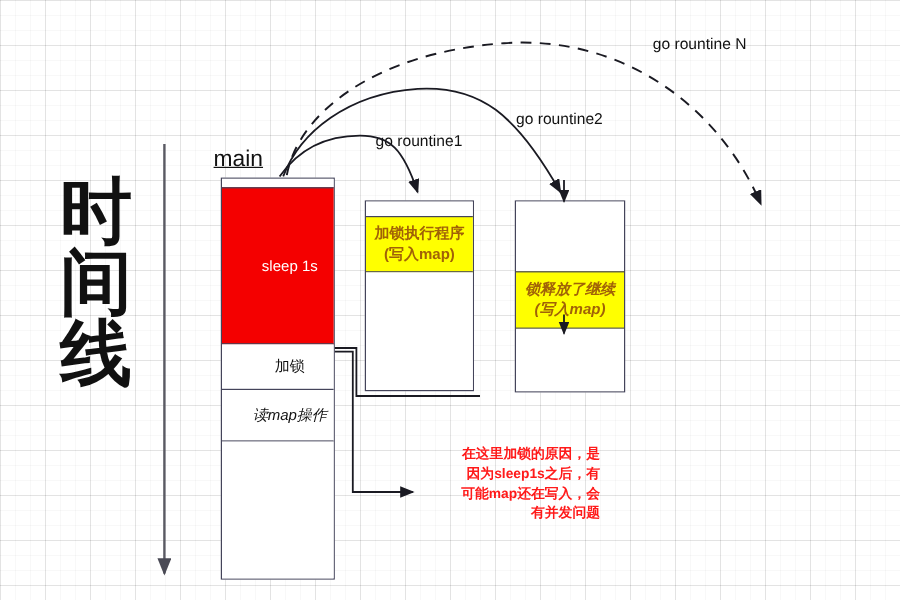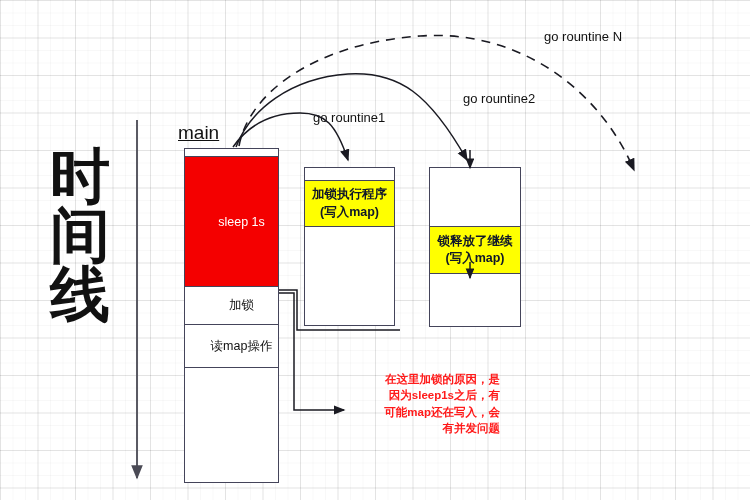--- a/index.html
+++ b/index.html
@@ -91,20 +91,21 @@
   }
   .seg-lock {
     flex: none;
     height: 38px;
     border-bottom: 1.4px solid #44445a;
   }
   .seg-read {
     flex: none;
     height: 43px;
     border-bottom: 1.4px solid #44445a;
+    font-style: italic;
   }
   .seg-release {
     flex: none;
     height: 38px;
     border-bottom: 1.4px solid #44445a;
   }
   .seg-tail {
     flex: 1 1 auto;
   }
   .col-g1 {
@@ -122,53 +123,53 @@
     height: 160px;
     display: flex;
     flex-direction: column;
   }
   .band-yellow {
     background: #ffff00;
     border-top: 1.4px solid #44445a;
     border-bottom: 1.4px solid #44445a;
     font-size: 12.5px;
     font-weight: 700;
-    color: #0f172a;
+    color: #a16207;
     line-height: 1.38em;
     text-align: center;
     flex: none;
     display: flex;
     align-items: center;
     justify-content: center;
   }
   .g1-pre { height: 12px; flex: none; }
   .g1-band { height: 45px; }
   .g1-post { flex: 1 1 auto; }
   .g2-pre { height: 58px; flex: none; }
-  .g2-band { height: 46px; }
+  .g2-band { height: 46px; font-style: italic; }
   .g2-post { flex: 1 1 auto; }
   .note-red {
     position: absolute;
     left: 378px;
     top: 371px;
     width: 122px;
     font-size: 11.5px;
     line-height: 1.42em;
     color: #ff1a1a;
     font-weight: 700;
     text-align: right;
   }
   .arrow-label {
     position: absolute;
     font-size: 13px;
     color: #111111;
     white-space: nowrap;
   }
   .lbl-r1 { left: 313px; top: 110px; }
-  .lbl-r2 { left: 463px; top: 91px; }
+  .lbl-r2 { left: 430px; top: 91px; }
   .lbl-rN { left: 544px; top: 29px; }
 </style>
 </head>
 <body>
 
 <div id="canvas">
 
   <div class="timeline-label">时间线</div>
 
   <div class="main-label">main</div>

